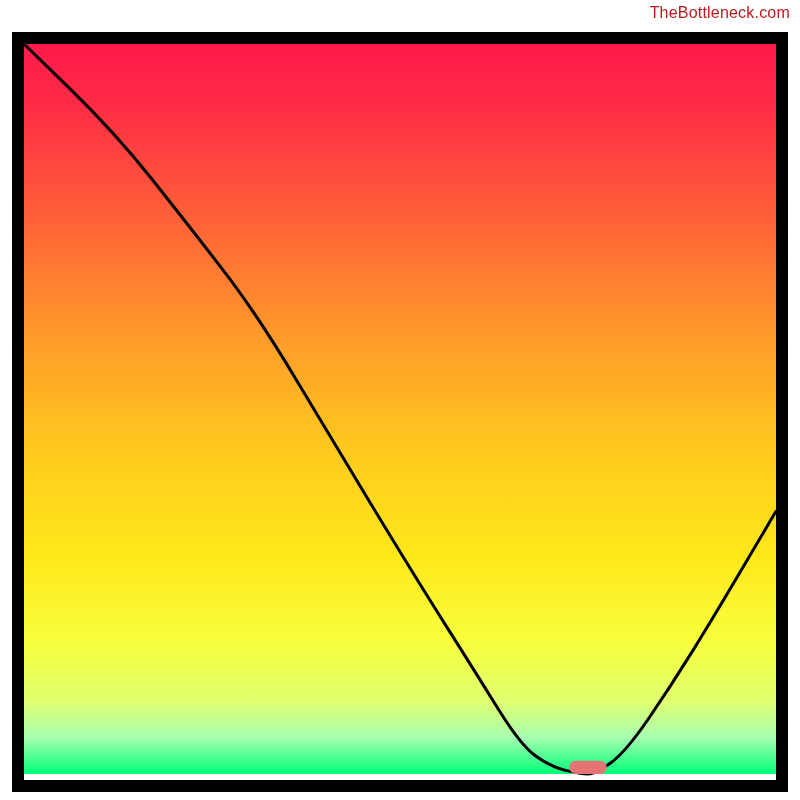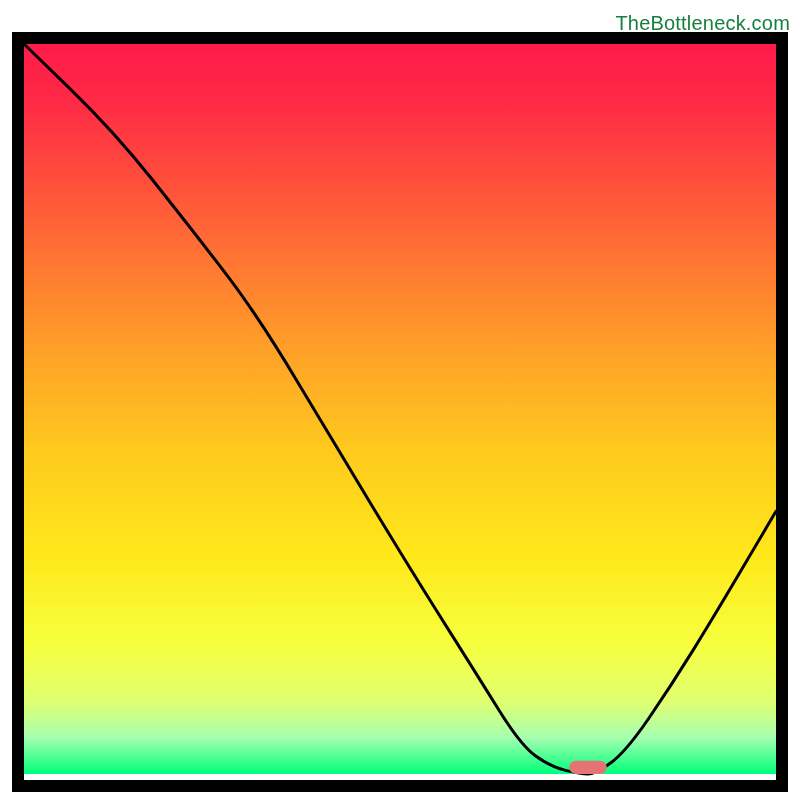--- a/index.html
+++ b/index.html
@@ -11,24 +11,24 @@
     overflow: hidden;
     font-family: Arial, Helvetica, sans-serif;
   }
   .outer {
     position: relative;
     width: 800px;
     height: 800px;
   }
   .watermark {
     position: absolute;
-    top: 12px;
+    top: 4px;
     right: 10px;
-    font-size: 20px;
-    color: #15803d;
+    font-size: 16px;
+    color: #b91c1c;
     font-weight: 400;
     letter-spacing: 0.2px;
   }
   svg {
     display: block;
   }
 </style>
 </head>
 <body>
 

